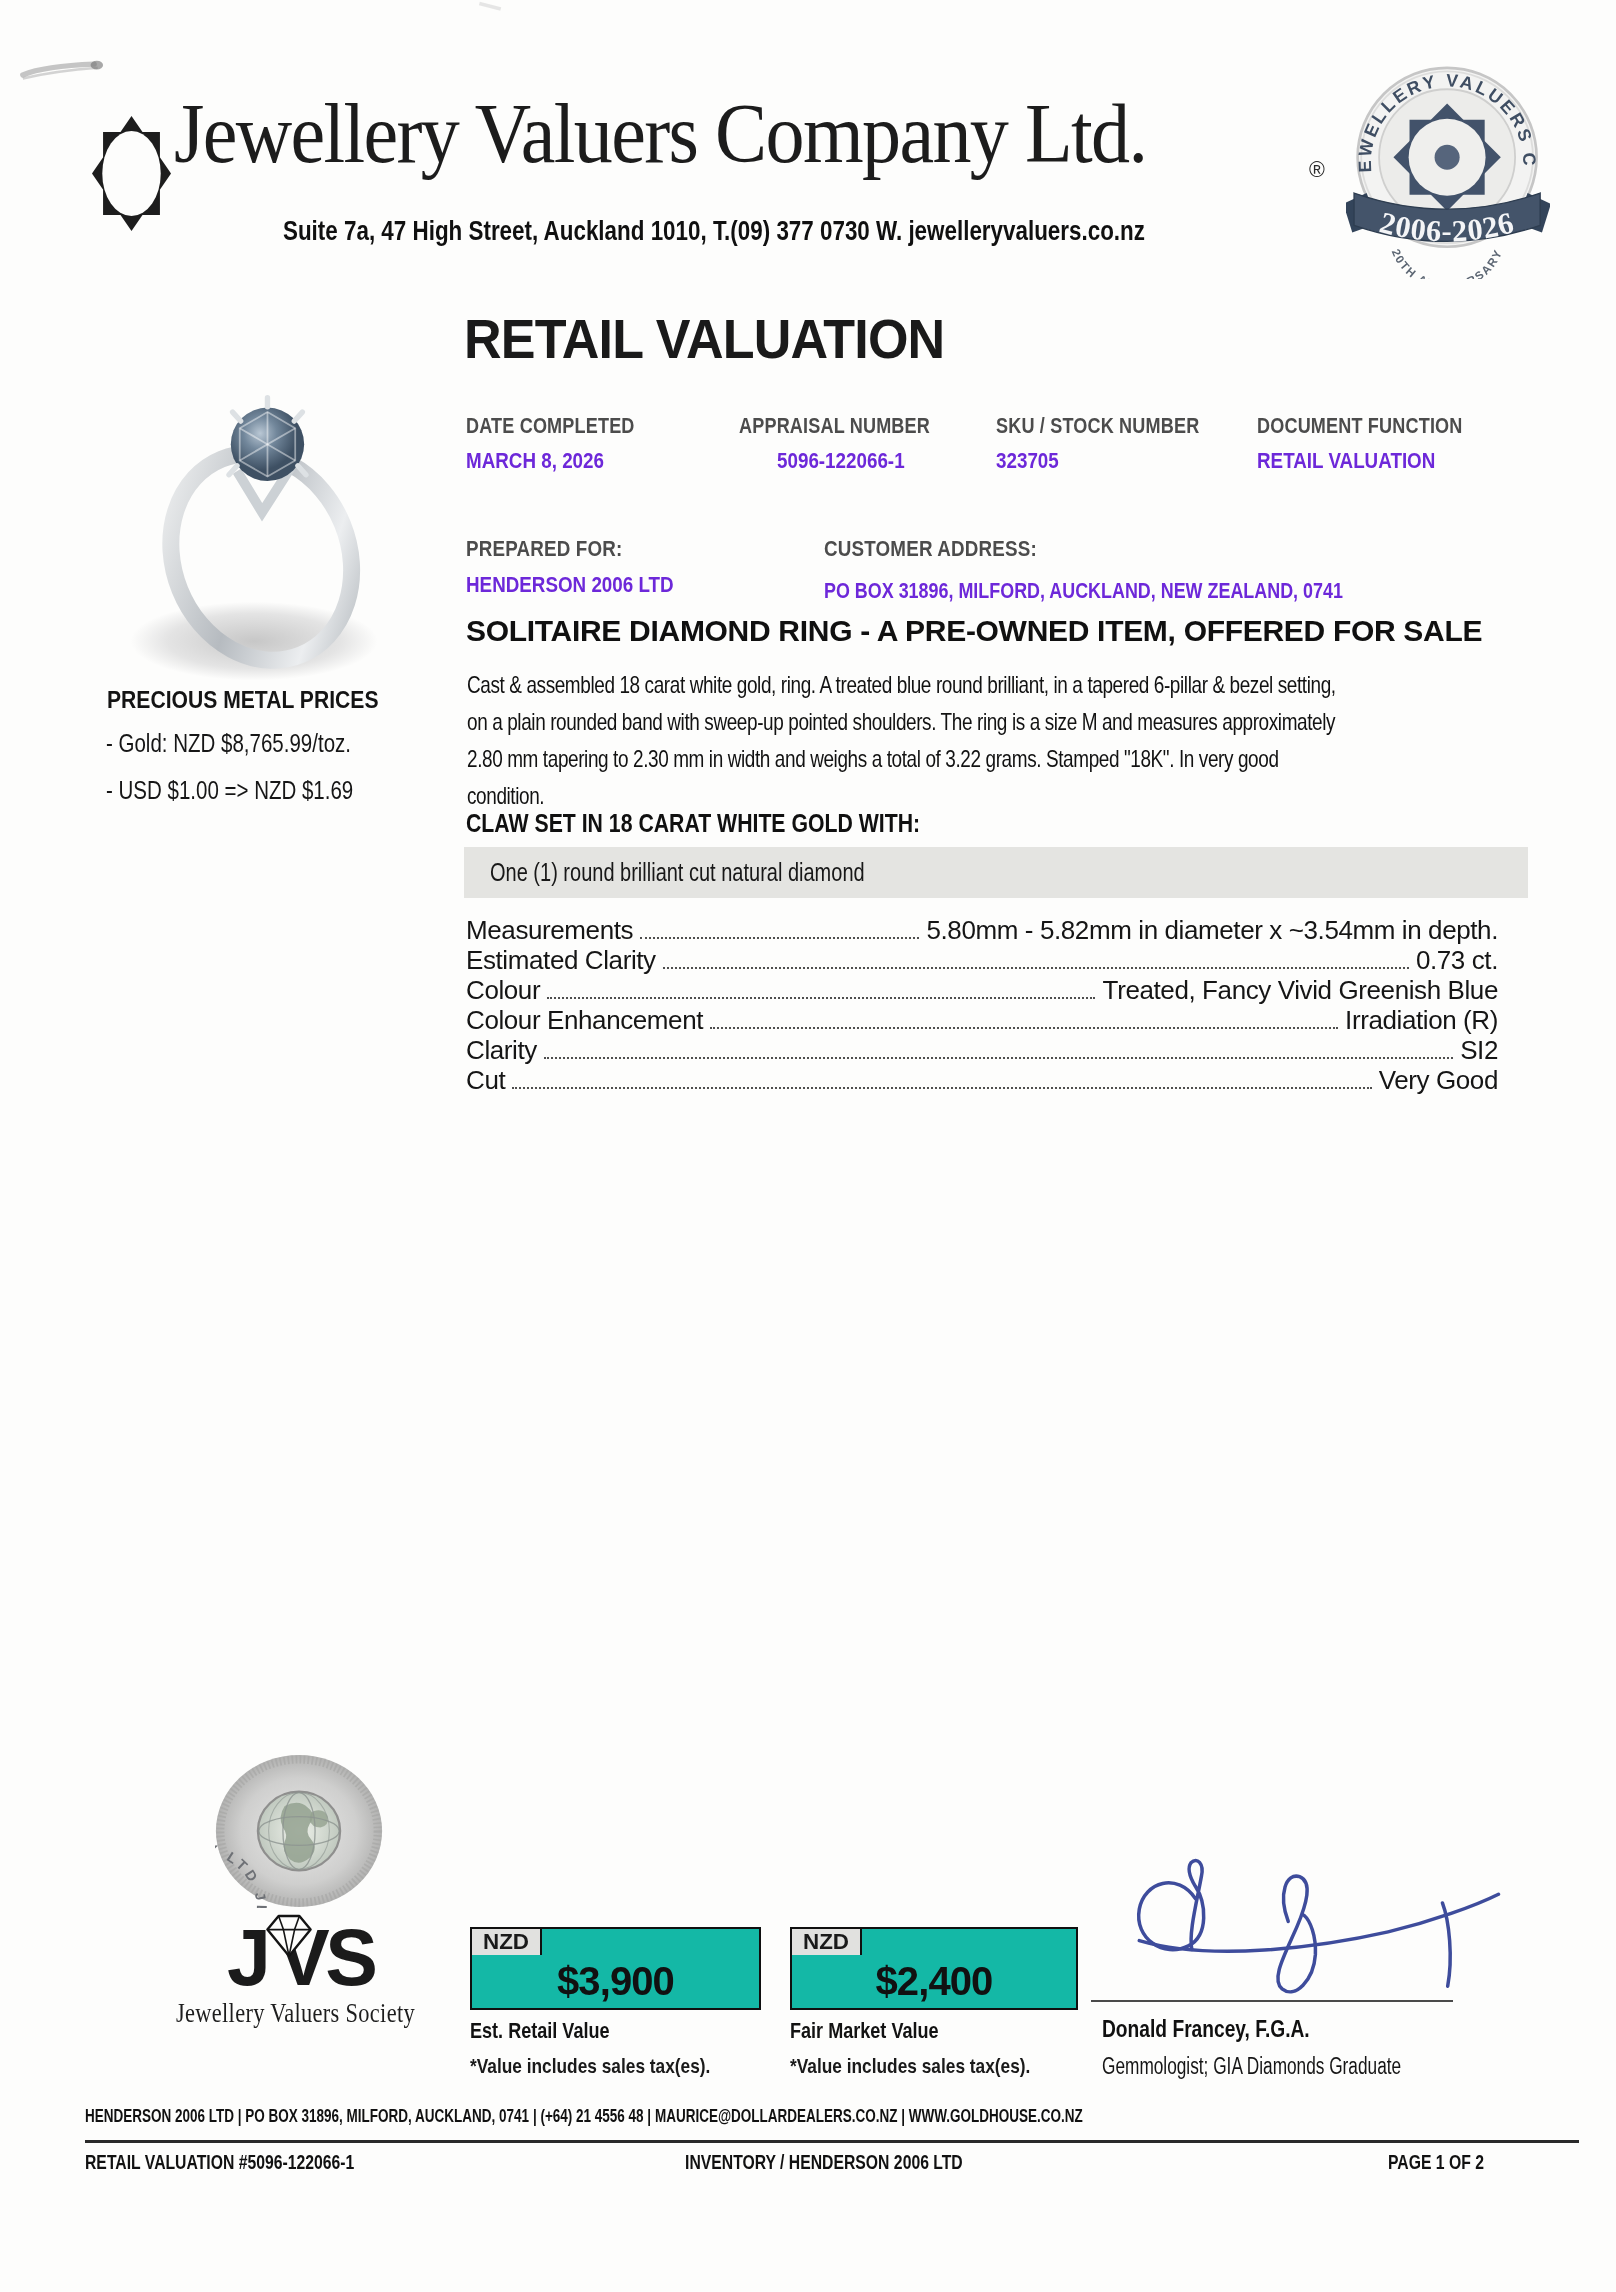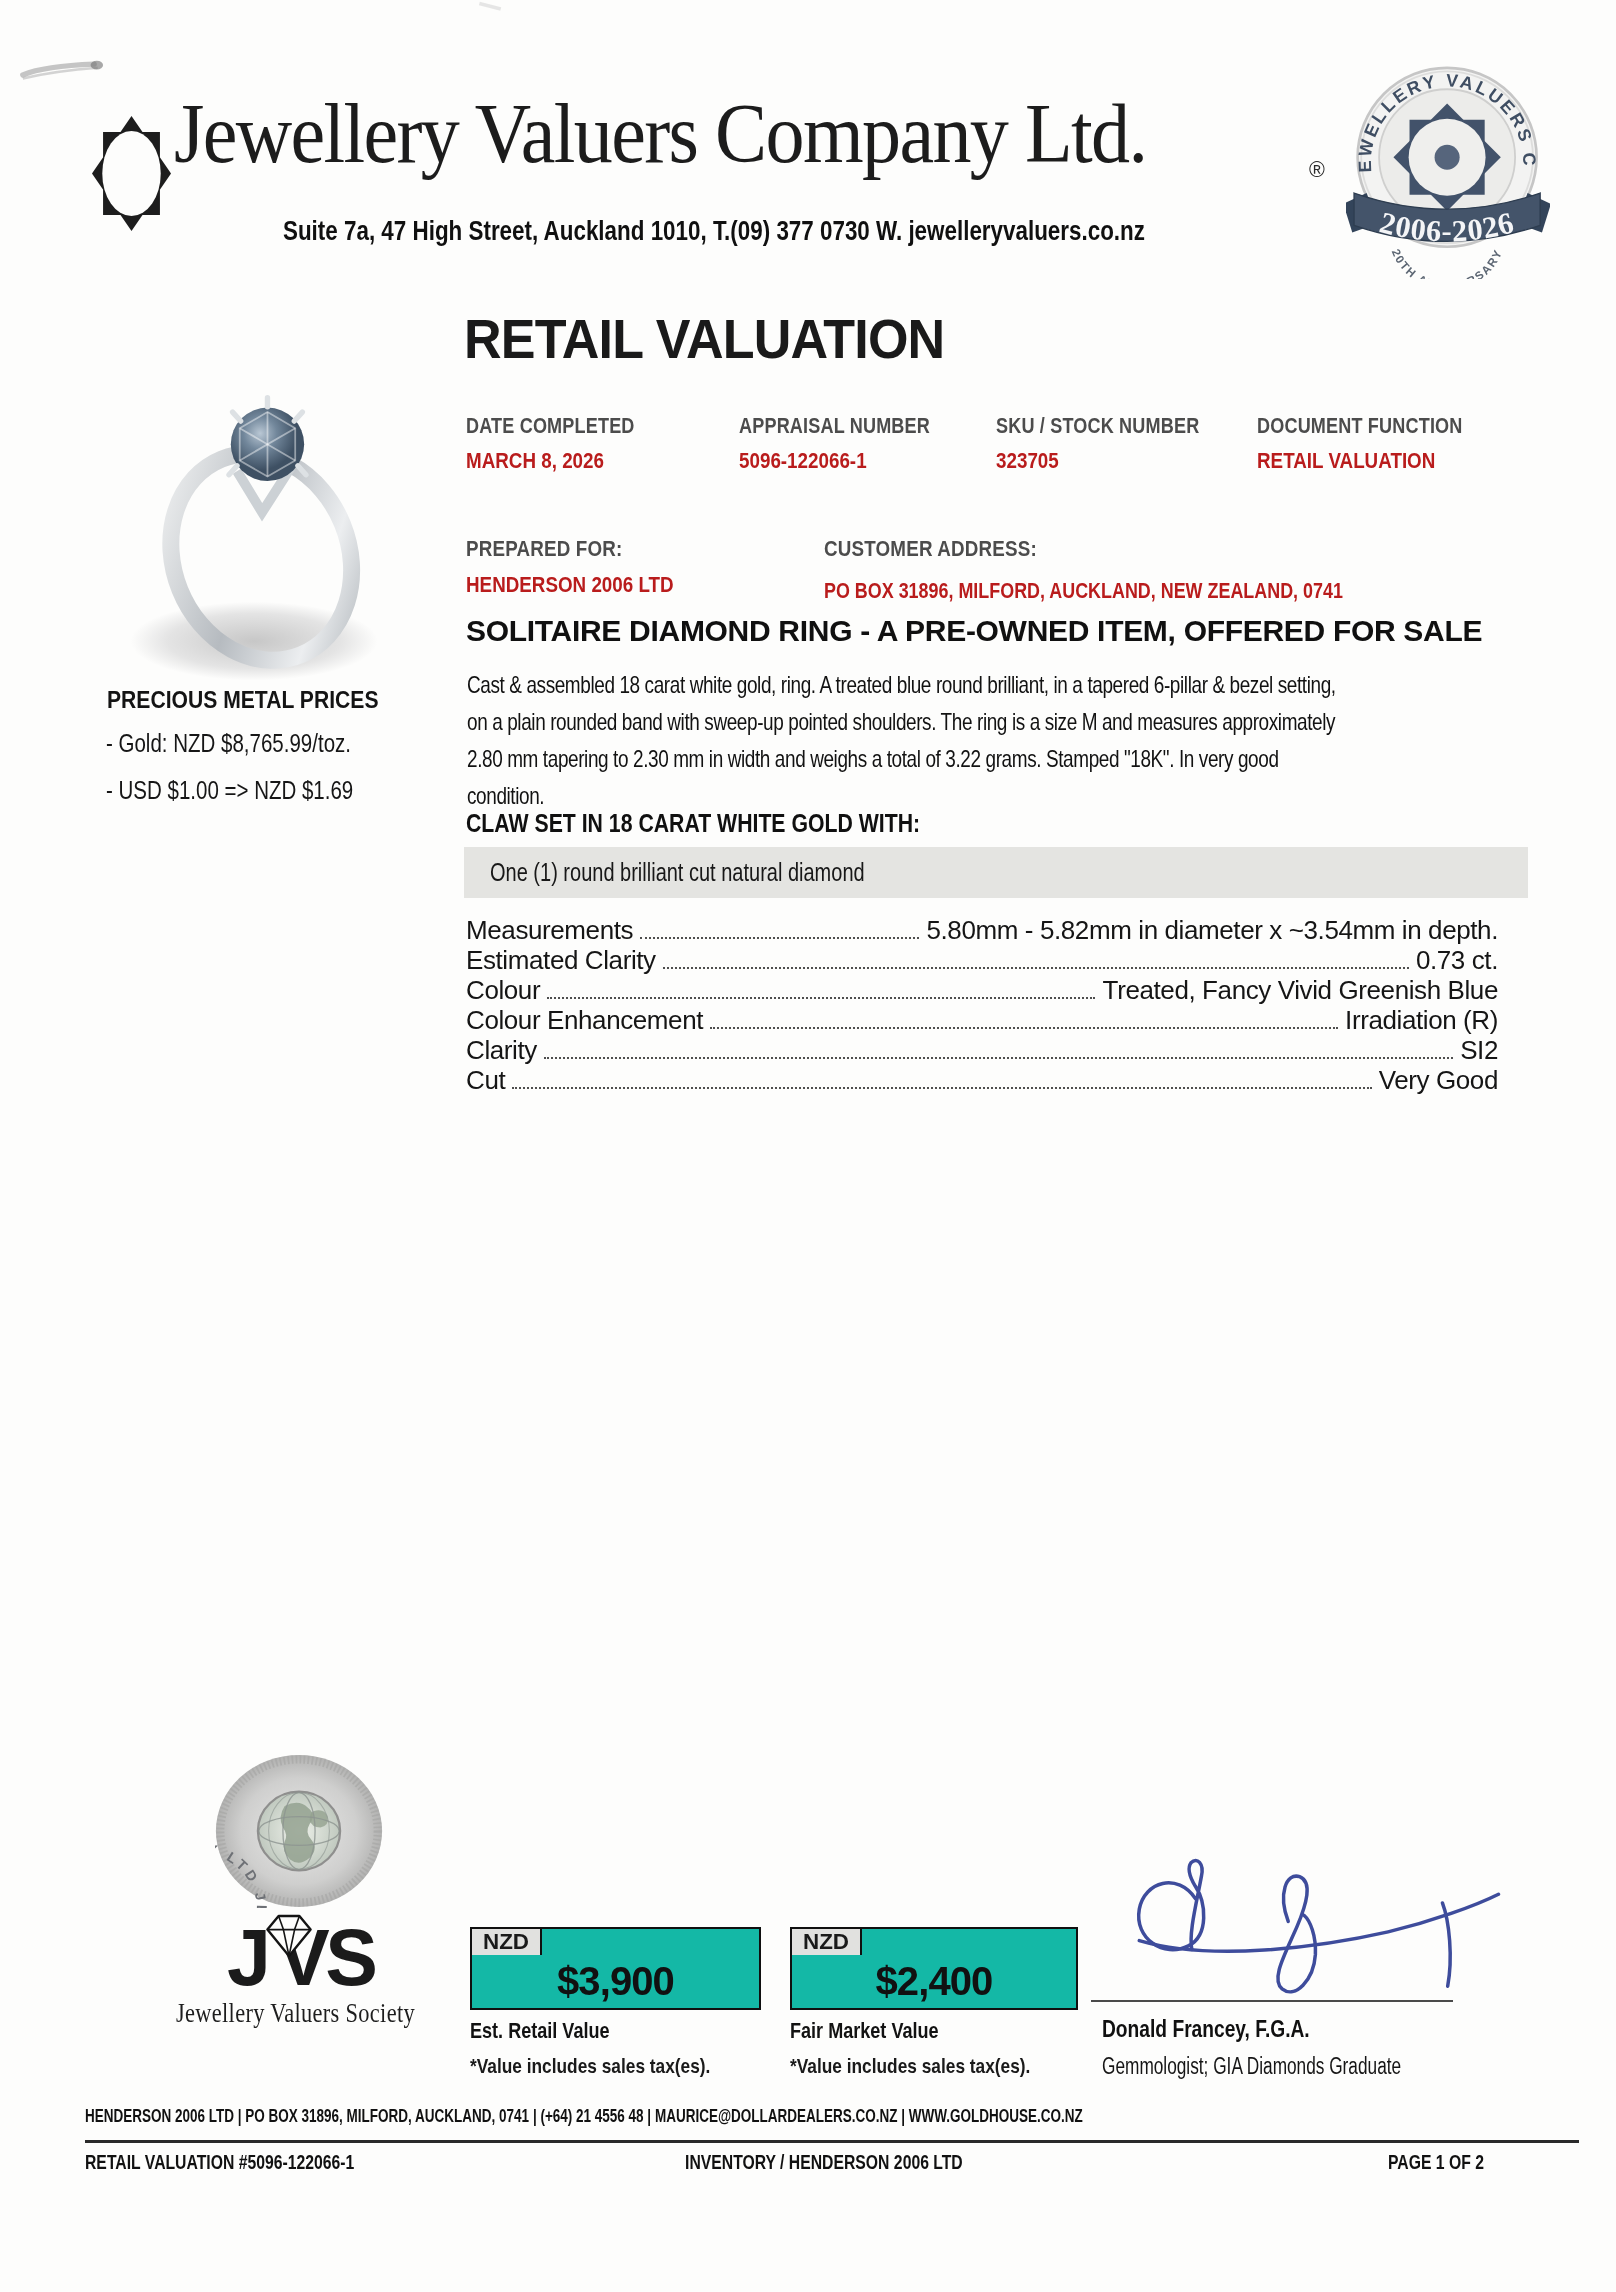--- a/index.html
+++ b/index.html
@@ -18,21 +18,21 @@
   .cx93{display:inline-block;transform:scaleX(.93);transform-origin:0 0;white-space:nowrap;}
   .cxr80{display:inline-block;transform:scaleX(.80);transform-origin:100% 0;white-space:nowrap;}
 
   .company-name{font-family:"Liberation Serif",serif;font-size:84px;font-weight:500;
                 letter-spacing:-1.8px;color:#1c1c1c;line-height:1.15;}
   .reg{font-size:21.5px;color:#2a2a2a;}
   .hdr-address{font-size:28px;font-weight:700;color:#101010;}
 
   .doc-title{font-size:56px;font-weight:800;letter-spacing:-0.9px;color:#1a1a1a;}
   .mlabel{font-size:21.5px;font-weight:600;color:#4c4c4c;letter-spacing:0.2px;}
-  .mvalue{font-size:22.4px;font-weight:700;color:#b91c1c;}
+  .mvalue{font-size:22.4px;font-weight:700;color:#6d28d9;}
   .item-title{font-size:30px;font-weight:700;color:#101010;letter-spacing:-0.3px;}
   .desc-line{font-size:24px;letter-spacing:-0.5px;line-height:37px;color:#121212;}
   .claw{font-size:25px;font-weight:700;color:#101010;}
   .graybar{background:#e4e4e1;height:51px;line-height:51px;}
   .graybar-text{font-size:25px;color:#181818;padding-left:26px;}
 
   .specs{width:1032px;}
   .spec-row{display:flex;align-items:baseline;height:30px;}
   .spec-label{font-size:26px;letter-spacing:-0.4px;color:#151515;white-space:nowrap;}
   .leader{flex:1;border-bottom:2.7px dotted #4e4e4e;height:19px;margin:0 7.2px 6.3px 7.2px;}
@@ -168,21 +168,21 @@
   </div>
 
   <div class="abs doc-title" style="left:464px;top:306px;">
     <span class="cx93">RETAIL VALUATION</span>
   </div>
 
   <div class="abs" style="left:466px;top:414px;">
     <div class="mlabel"><span class="cx84">DATE COMPLETED</span></div>
     <div class="mvalue" style="margin-top:9px;"><span class="cx84">MARCH 8, 2026</span></div>
   </div>
-  <div class="abs" style="left:739px;top:414px;">
+  <div class="abs" style="left:739px;top:414px;text-align:center;">
     <div class="mlabel"><span class="cx84">APPRAISAL NUMBER</span></div>
     <div class="mvalue" style="margin-top:9px;"><span class="cx84">5096-122066-1</span></div>
   </div>
   <div class="abs" style="left:996px;top:414px;">
     <div class="mlabel"><span class="cx84">SKU / STOCK NUMBER</span></div>
     <div class="mvalue" style="margin-top:9px;"><span class="cx84">323705</span></div>
   </div>
   <div class="abs" style="left:1257px;top:414px;">
     <div class="mlabel"><span class="cx84">DOCUMENT FUNCTION</span></div>
     <div class="mvalue" style="margin-top:9px;"><span class="cx84">RETAIL VALUATION</span></div>

